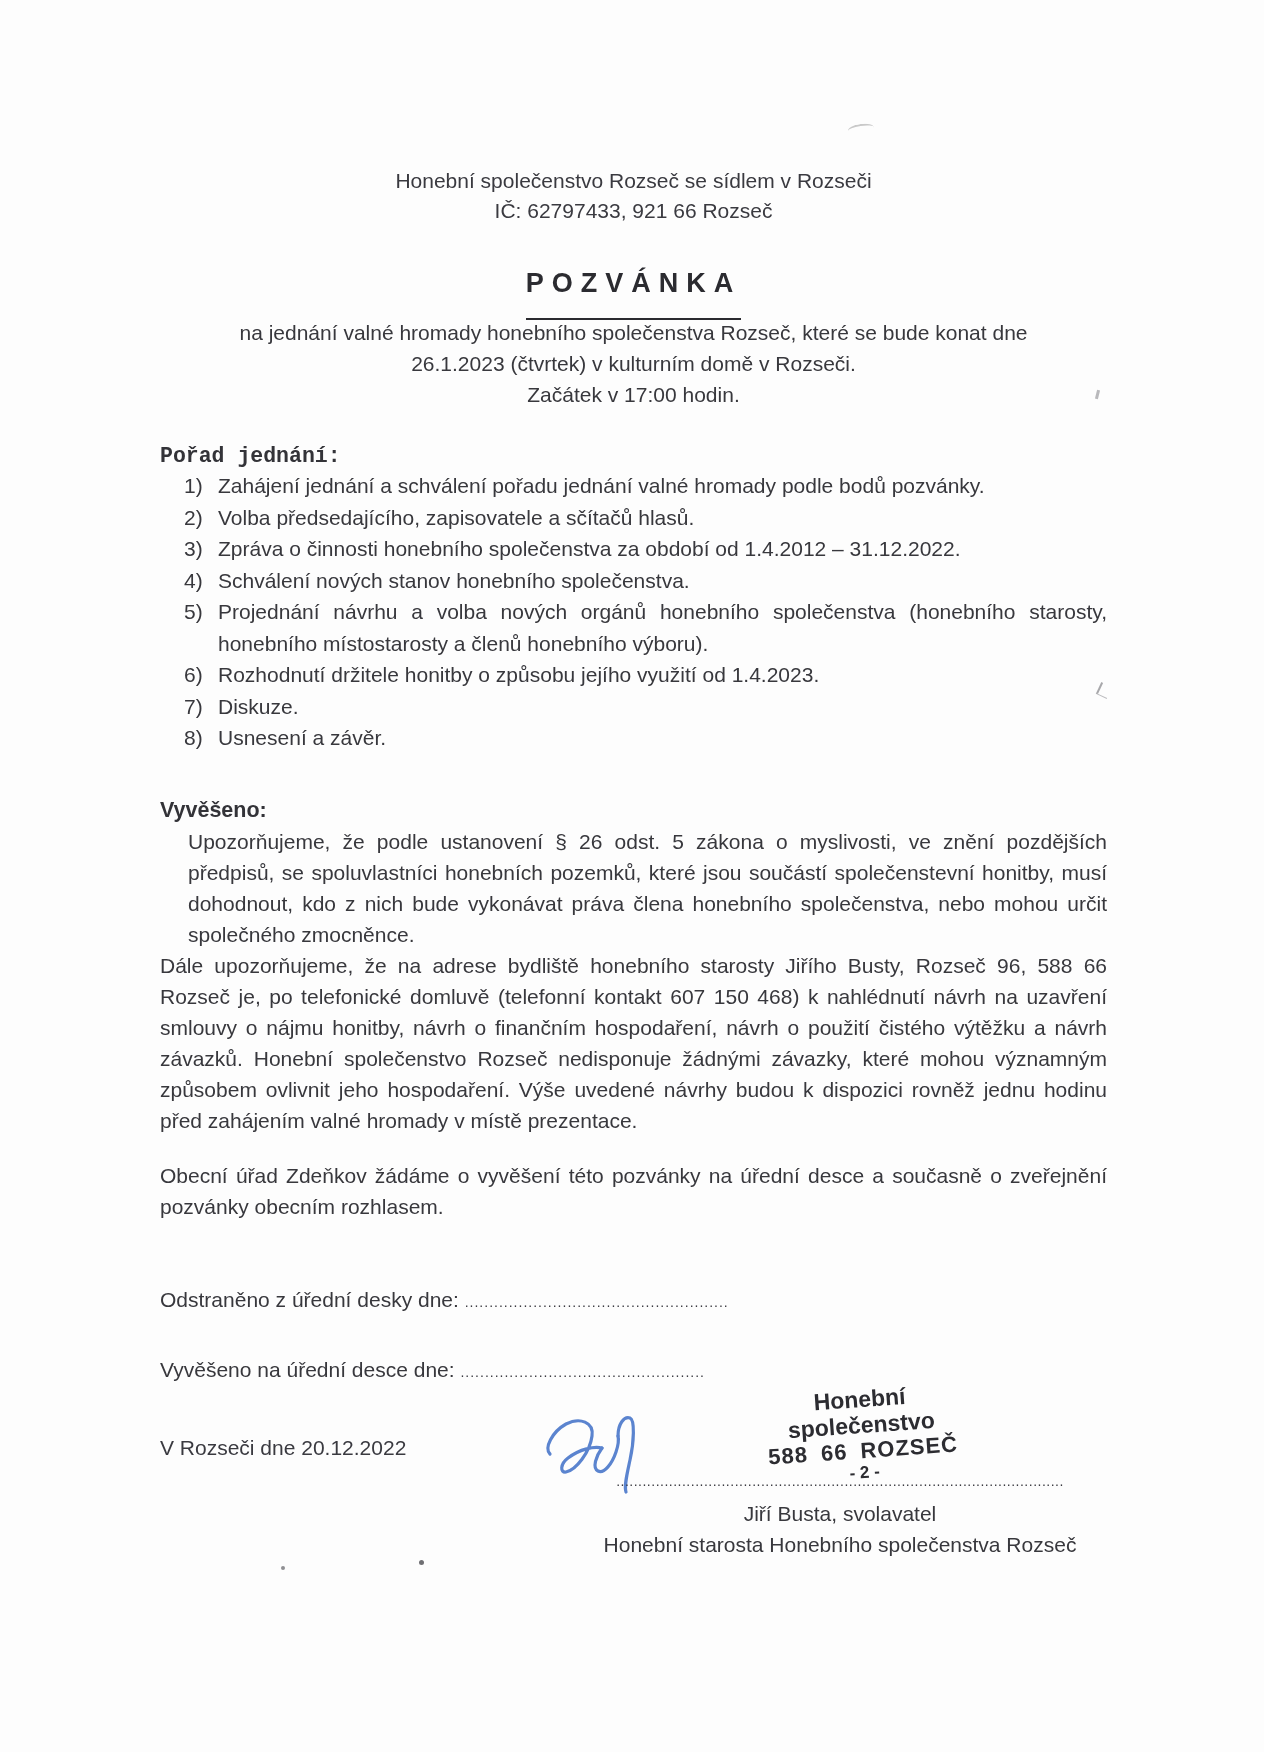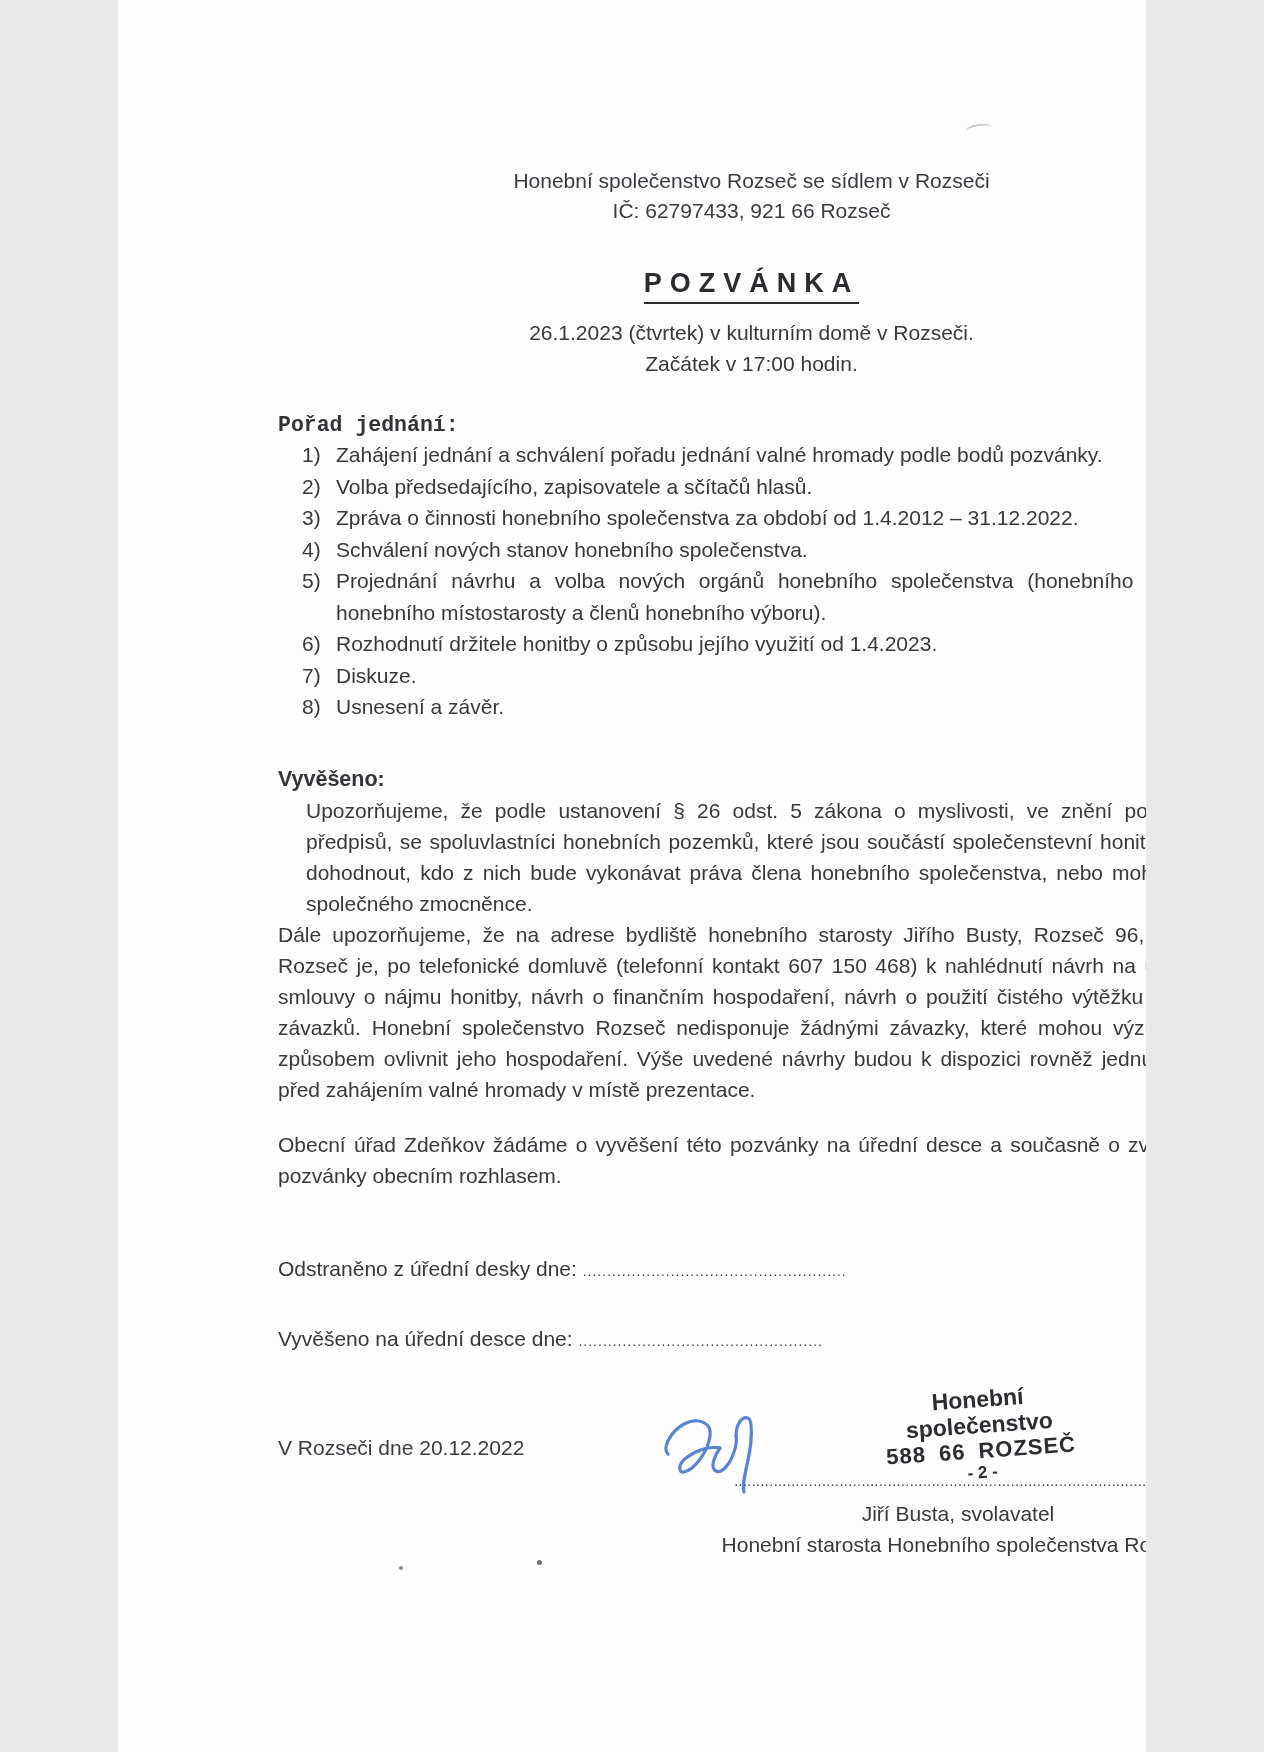--- a/index.html
+++ b/index.html
@@ -1,18 +1,18 @@
 <!DOCTYPE html>
 <html><head>
 <meta charset="utf-8">
 <style>
   html,body { margin:0; padding:0; background:#e9e9e9; }
   .page {
     position:relative;
-    width:1028px; height:1752px;
+    width:1264px; height:1752px;
     margin:0 auto;
     background:#fdfdfd;
     font-family:"Liberation Sans", sans-serif;
     color:#38383d;
     overflow:hidden;
   }
   .content {
     position:absolute;
     left:160px; top:0;
     width:947px;
@@ -27,21 +27,21 @@
   .doc-title {
     margin-top:42px;
     text-align:center;
     font-size:27px;
     font-weight:bold;
     letter-spacing:8px;
     color:#2b2b30;
   }
   .doc-title span {
     border-bottom:2.5px solid #2b2b30;
-    padding-bottom:4px;
+    padding-bottom:20px;
   }
   .intro {
     margin-top:18px;
     text-align:center;
     font-size:21px;
     line-height:31px;
   }
   .agenda-heading {
     margin-top:34px;
     font-size:21.5px;
@@ -166,20 +166,21 @@
     <div class="doc-header">
       <div>Honební společenstvo Rozseč se sídlem v Rozseči</div>
       <div>IČ: 62797433, 921 66 Rozseč</div>
     </div>
 
     <div class="doc-title">
       <span>POZVÁNKA</span>
     </div>
 
     <div class="intro">
+      <div>na jednání valné hromady honebního společenstva Rozseč, které se bude konat dne</div>
       <div>26.1.2023 (čtvrtek) v kulturním domě v Rozseči.</div>
       <div>Začátek v 17:00 hodin.</div>
     </div>
 
     <div class="agenda-heading">Pořad jednání:</div>
 
     <div class="agenda-list">
       <div class="agenda-item">
         <span class="agenda-num">1)</span>
         <span class="agenda-text">Zahájení jednání a schválení pořadu jednání valné hromady podle bodů pozvánky.</span>

